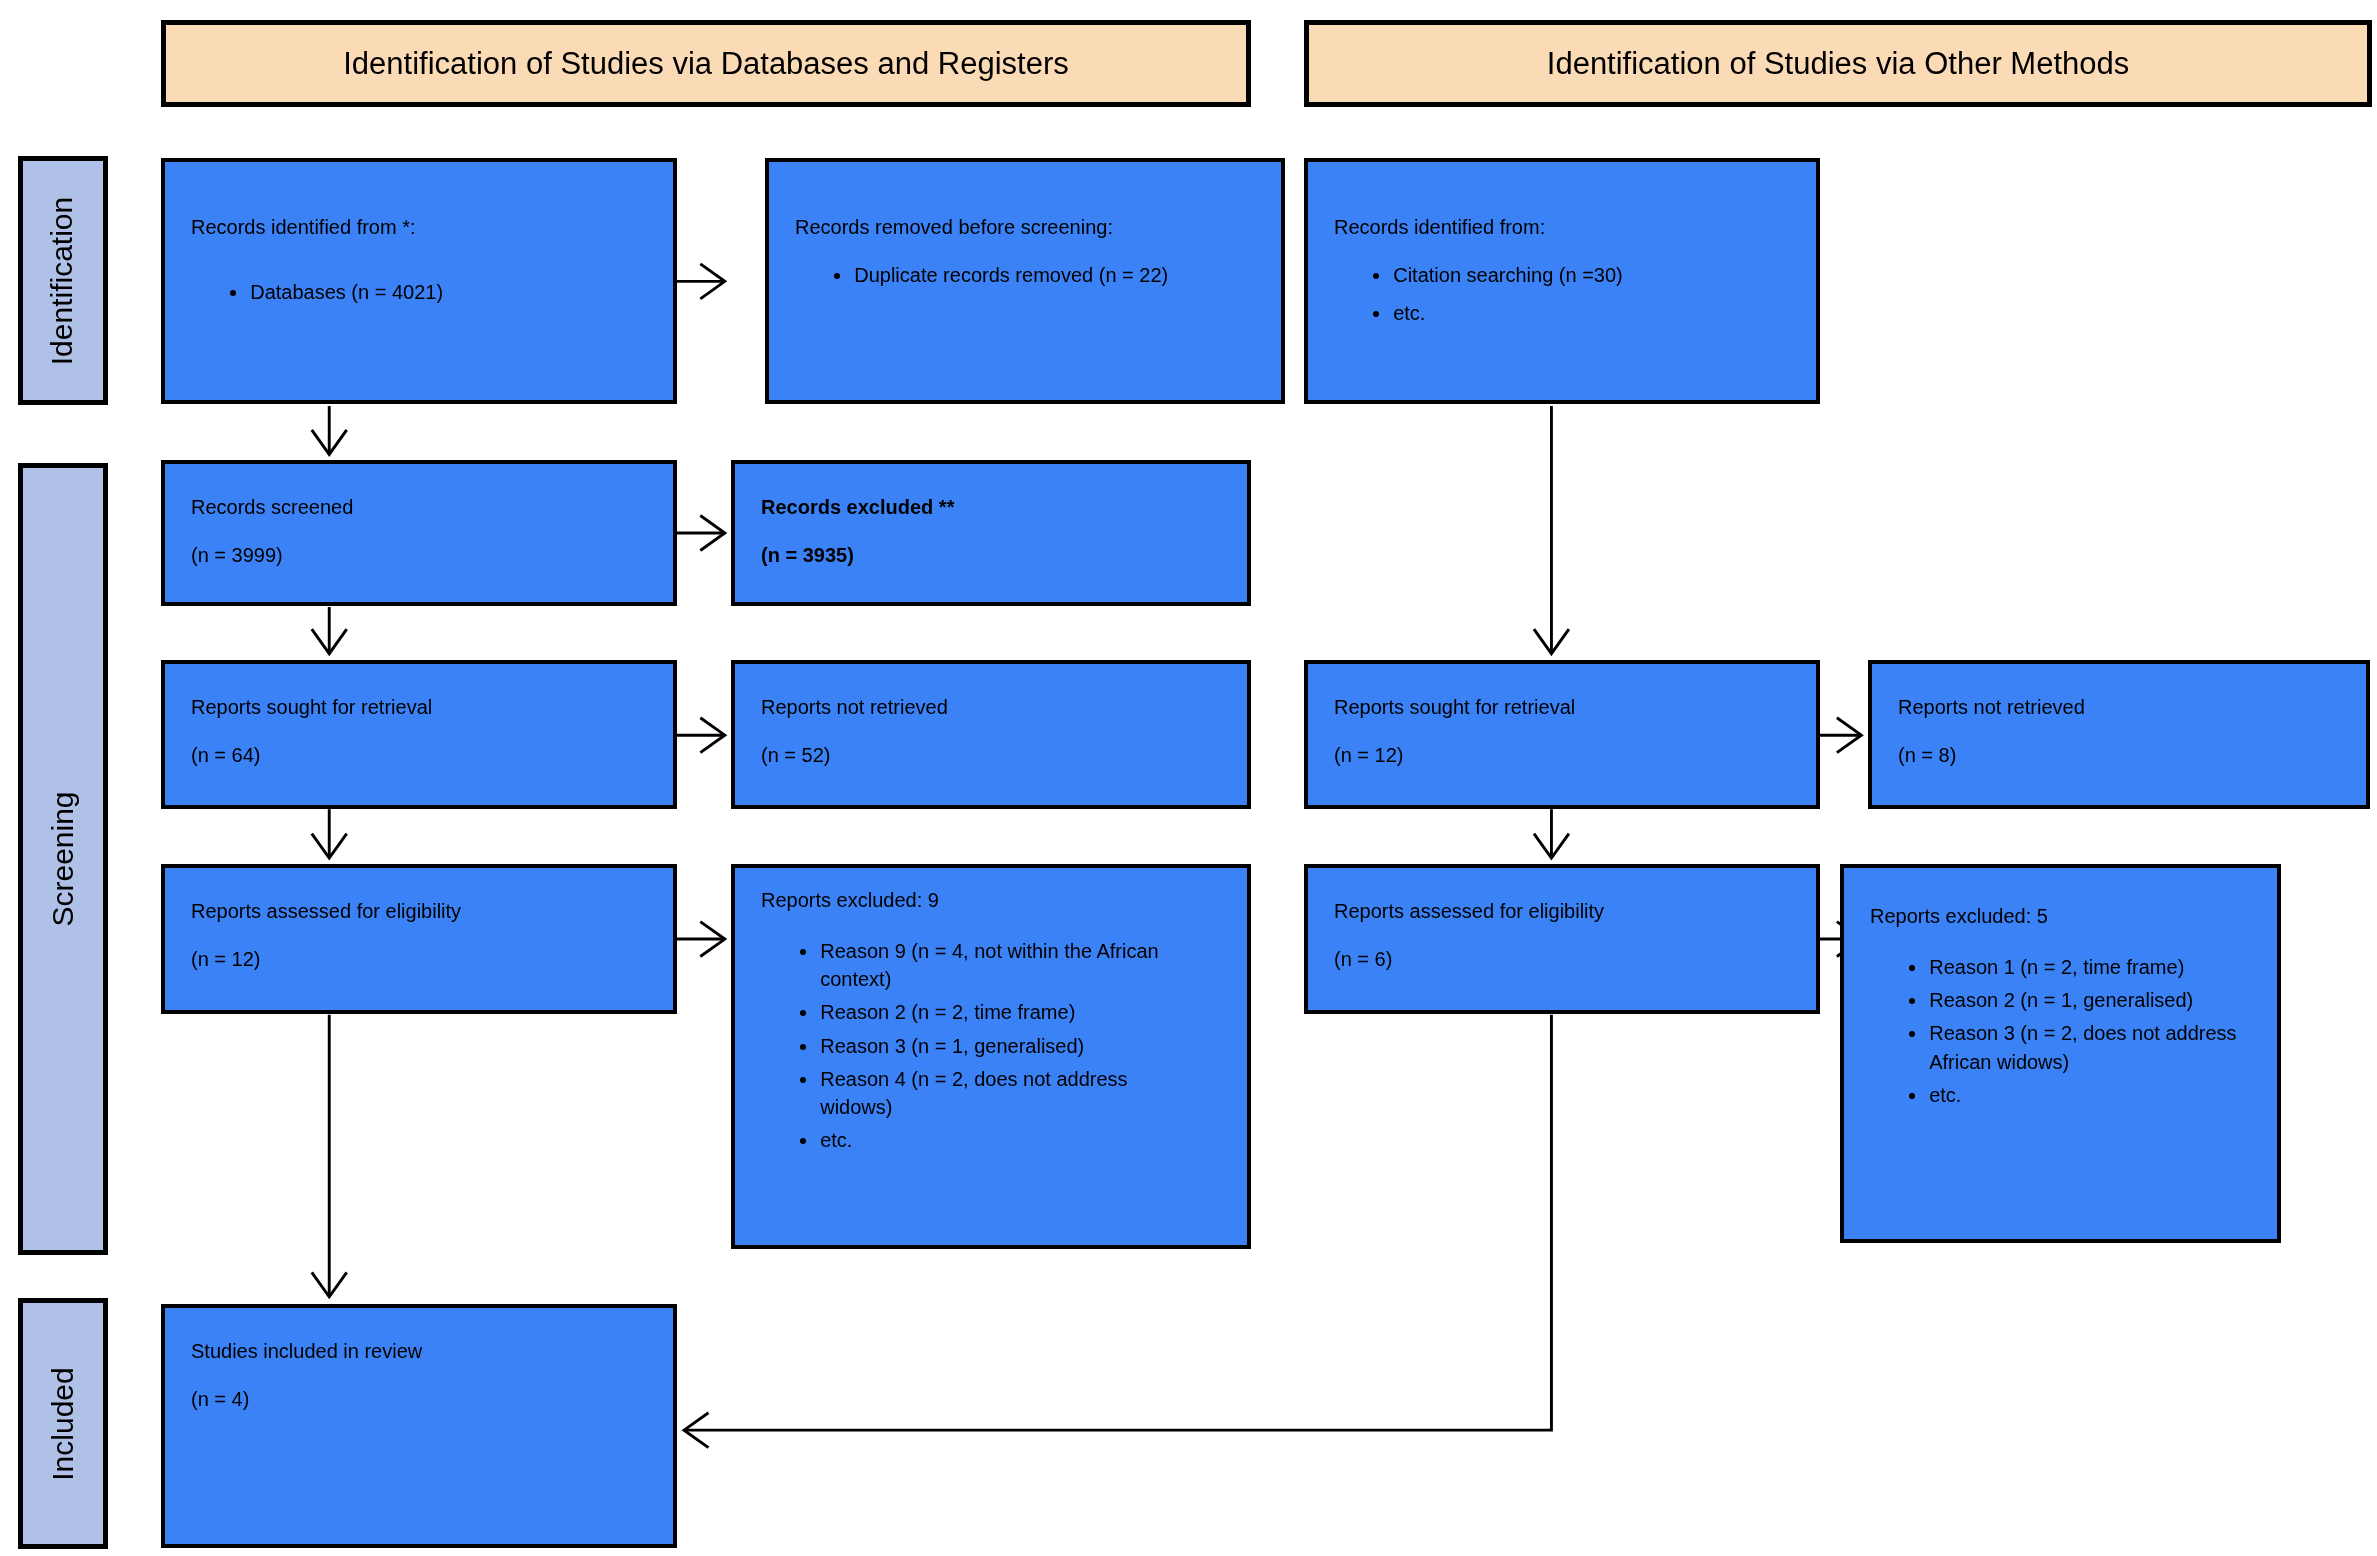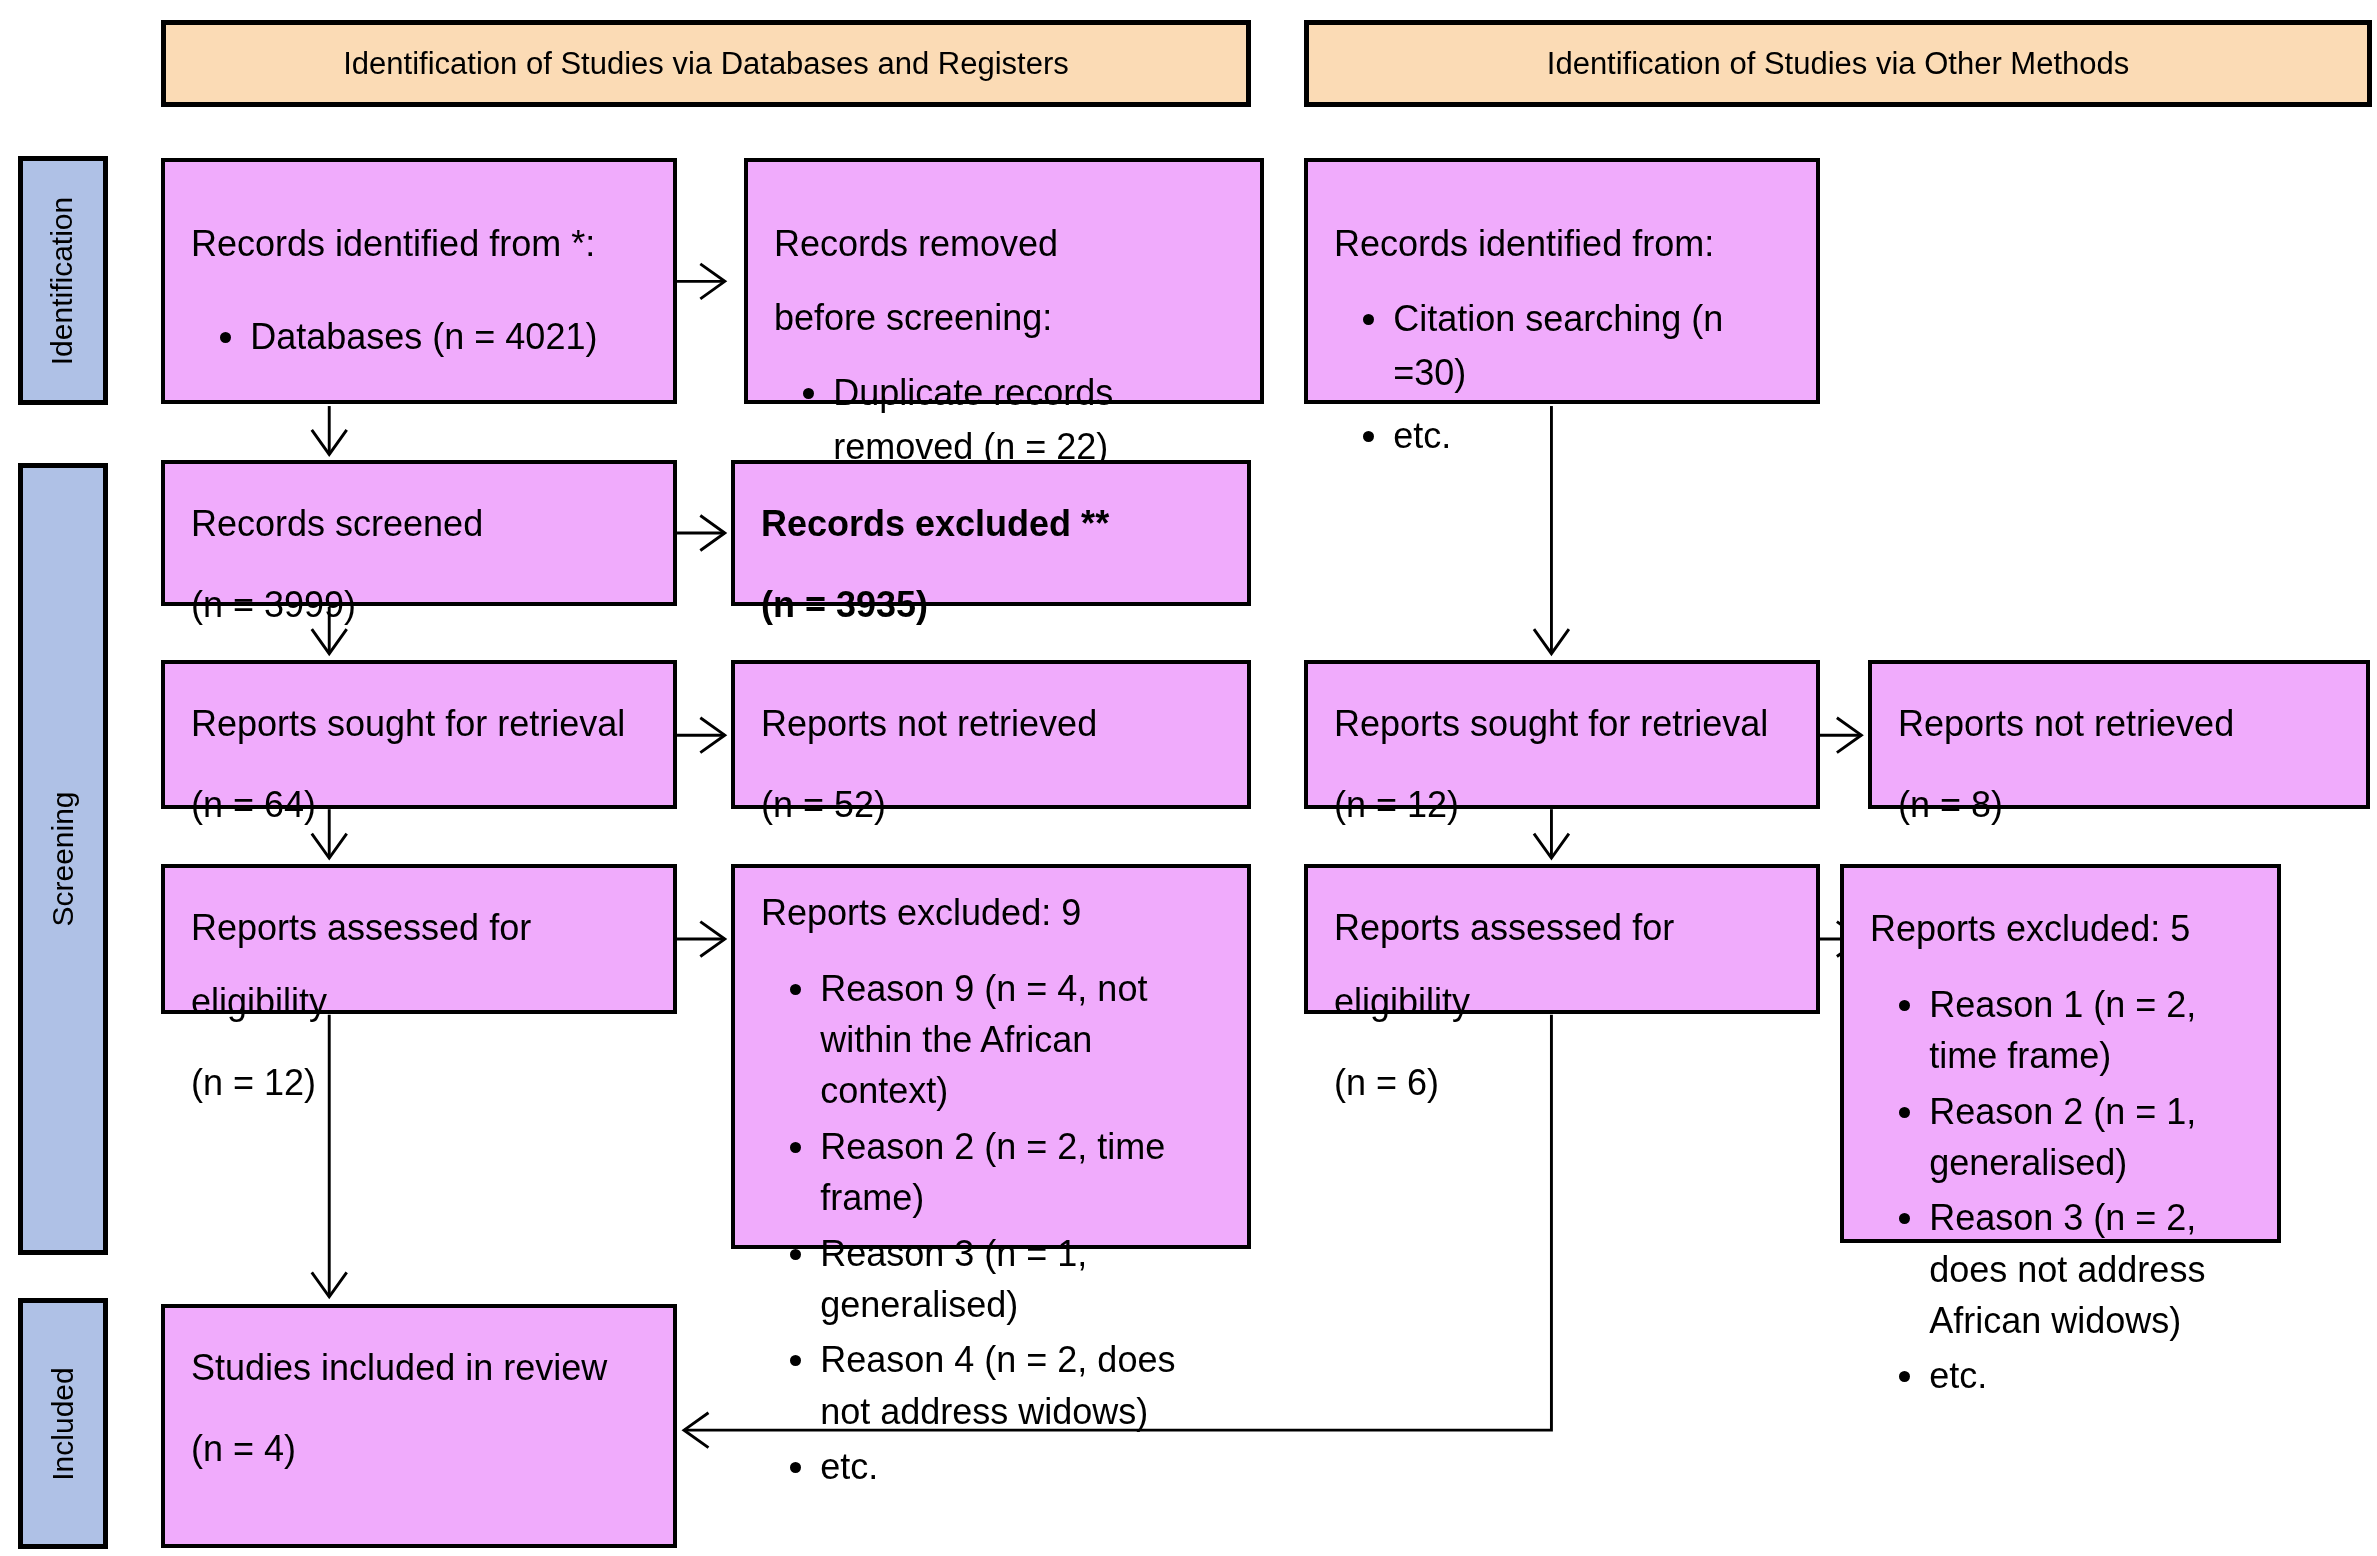--- a/index.html
+++ b/index.html
@@ -25,23 +25,23 @@
     background: #afc1e6;
     border: 5.2px solid #000;
   }
   .stage span {
     transform: rotate(-90deg);
     white-space: nowrap;
     font-size: 30px;
   }
   .bx {
     position: absolute;
-    background: #f0abfc;
+    background: #3b82f6;
     border: 4.1px solid #000;
-    font-size: 36px;
+    font-size: 20px;
     line-height: 2.05;
     padding: 23px 23px 11.7px 26px;
   }
   .bx .count { margin-top: 7px; }
   .bx ul { margin: 29px 0 0 0; padding-left: 58px; }
   .bx li { line-height: 1.5; margin: 8.2px 0; padding-left: 1.2px; }
   .bx.pt-lg { padding-top: 45px; }
   .bx.pt-md { }
   .bx.tight { line-height: 1.6; }
   .bx.tight ul { margin-top: 21px; }
@@ -95,21 +95,21 @@
     <span>Included</span>
   </div>
 
   <div class="bx pt-lg" style="left:161px; top:158px; width:516px; height:246px;">
     <div class="title">Records identified from *:</div>
     <ul>
       <li>Databases (n = 4021)</li>
     </ul>
   </div>
 
-  <div class="bx pt-lg" style="left:744px; top:158px; width:520px; height:246px;">
+  <div class="bx pt-lg" style="left:765px; top:158px; width:520px; height:246px;">
     <div class="title" style="max-width:373px;">Records removed before screening:</div>
     <ul style="margin-top:11.7px;">
       <li>Duplicate records removed (n = 22)</li>
     </ul>
   </div>
 
   <div class="bx pt-lg" style="left:1304px; top:158px; width:516px; height:246px;">
     <div class="title">Records identified from:</div>
     <ul style="margin-top:11.7px;">
       <li>Citation searching (n =30)</li>

